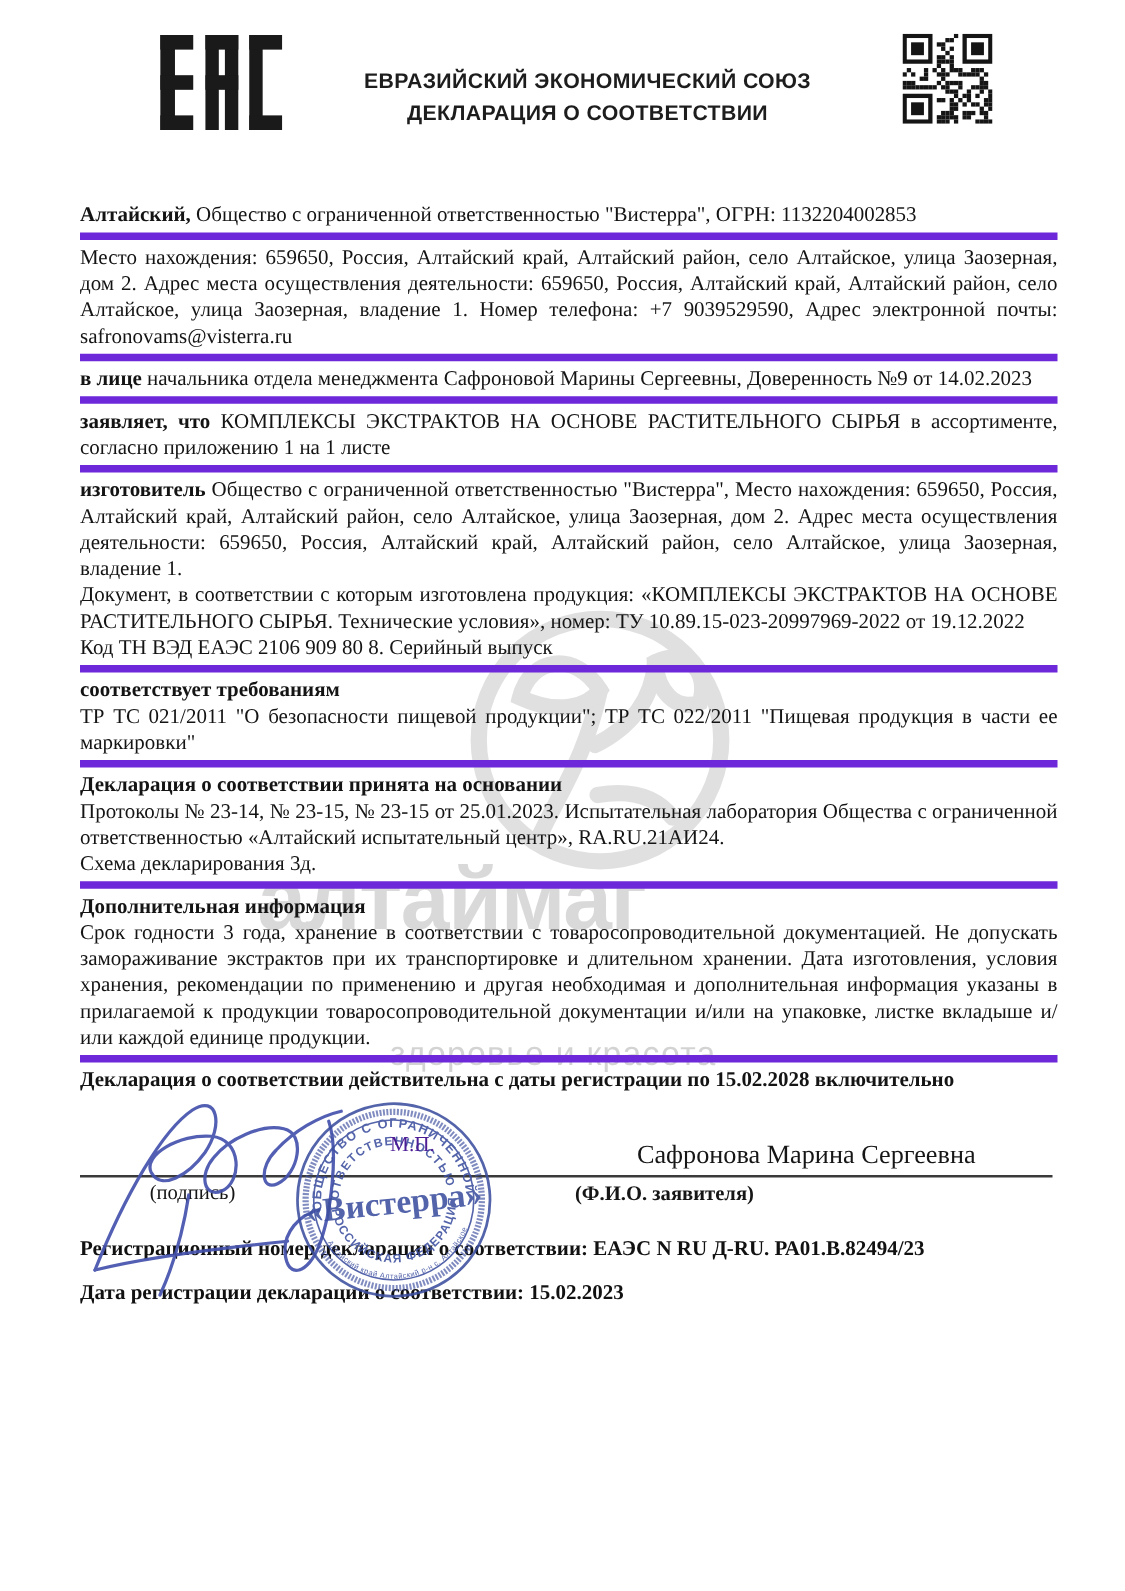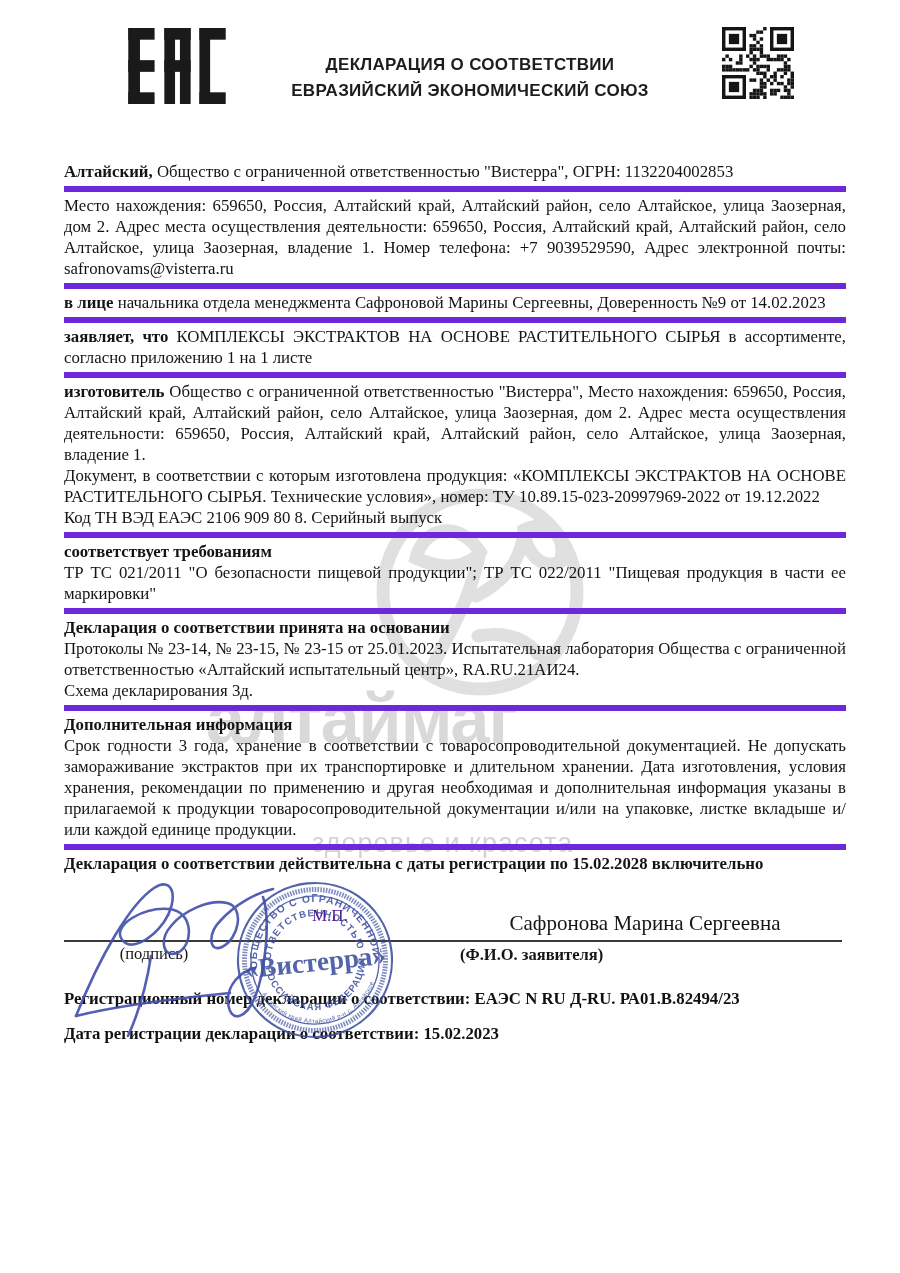--- a/index.html
+++ b/index.html
@@ -67,22 +67,22 @@
       <rect x="53" y="0" width="11" height="78"></rect>
       <rect x="37" y="0" width="27" height="12"></rect>
       <rect x="37" y="33" width="27" height="12"></rect>
       <rect x="73" y="0" width="11" height="78"></rect>
       <rect x="73" y="0" width="27" height="12"></rect>
       <rect x="73" y="66" width="27" height="12"></rect>
     </g>
   </svg>
 
   <div class="hdr-title">
+    <div>ЕВРАЗИЙСКИЙ ЭКОНОМИЧЕСКИЙ СОЮЗ</div>
     <div>ДЕКЛАРАЦИЯ О СООТВЕТСТВИИ</div>
-    <div>ЕВРАЗИЙСКИЙ ЭКОНОМИЧЕСКИЙ СОЮЗ</div>
   </div>
 
   <svg class="qr" width="72" height="72" viewBox="0 0 21 21">
     <rect x="0" y="0" width="21" height="21" fill="#fff"></rect>
     <g fill="#151515">
       <rect x="0" y="0" width="7" height="7"></rect>
         <rect x="14" y="0" width="7" height="7"></rect>
         <rect x="0" y="14" width="7" height="7"></rect>
     </g>
     <g fill="#fff">

